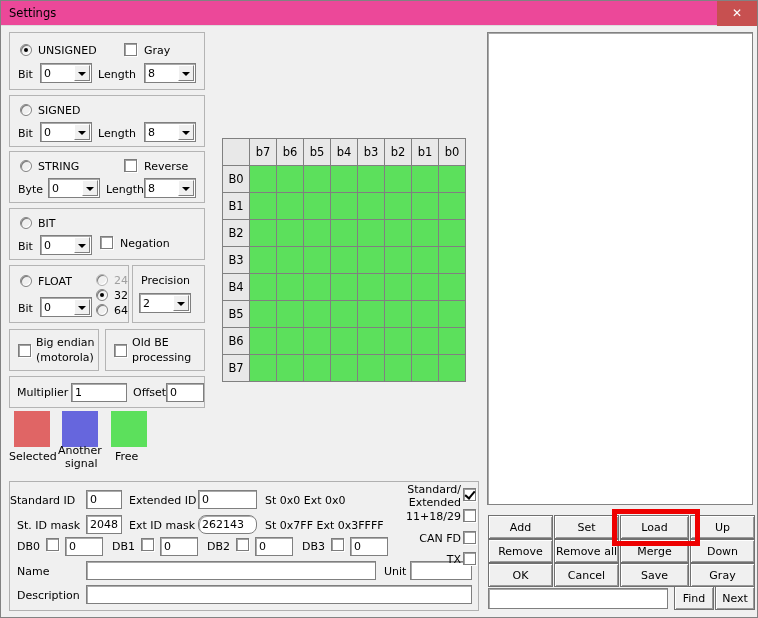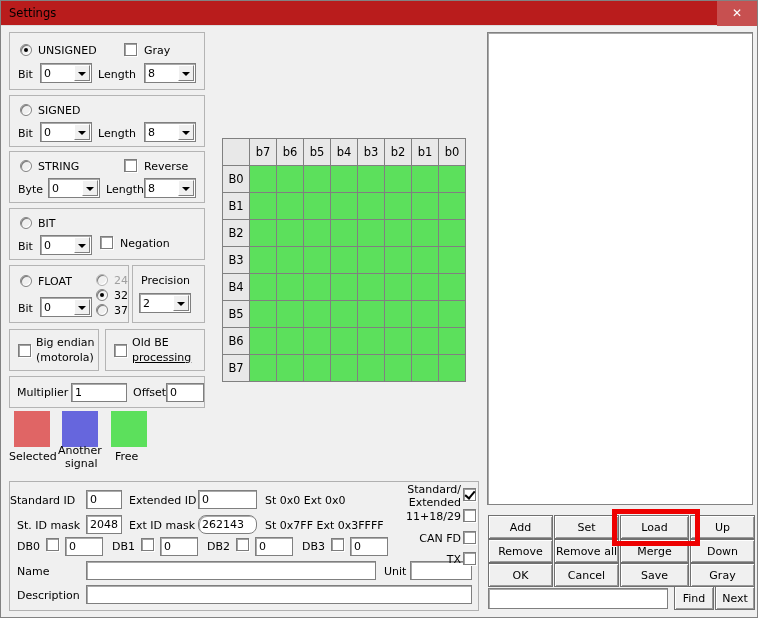--- a/index.html
+++ b/index.html
@@ -16,21 +16,21 @@
     position: relative;
     width: 758px; height: 618px;
     background: #f0f0f0;
     border: 1px solid #828282;
   }
 
   
   #titlebar {
     position: absolute; left: 0; top: 0;
     width: 756px; height: 25px;
-    background: #b91c1c;
+    background: #ec4899;
     border-bottom: 1px solid #dcdcdc;
   }
   #title-text {
     position: absolute; left: 8px; top: 5px;
     font-size: 11.5px; color: #000;
   }
   #close-button {
     position: absolute; right: 0px; top: 0px;
     width: 40px; height: 25px;
     background: #c75050;
@@ -287,41 +287,41 @@
     <div class="combo" style="left:30px; top:31px; width:52px;">
       <div class="val">0</div>
       <div class="btn"></div>
     </div>
 
     <div class="radio dis" style="left:86px; top:8px;"></div>
     <div class="lbl dis" style="left:104px; top:9px;">24</div>
     <div class="radio checked" style="left:86px; top:23px;"></div>
     <div class="lbl" style="left:104px; top:24px;">32</div>
     <div class="radio" style="left:86px; top:38px;"></div>
-    <div class="lbl" style="left:104px; top:39px;">37</div>
+    <div class="lbl" style="left:104px; top:39px;">64</div>
   </div>
 
   <div class="groupbox" style="left:131px; top:264px; width:73px; height:58px;">
     <div class="lbl" style="left:8px; top:9px;">Precision</div>
     <div class="combo" style="left:6px; top:27px; width:52px;">
       <div class="val">2</div>
       <div class="btn"></div>
     </div>
   </div>
 
   <div class="groupbox" style="left:8px; top:328px; width:90px; height:42px;">
     <div class="checkbox" style="left:8px; top:14px;"></div>
     <div class="lbl" style="left:26px; top:7px;">Big endian</div>
     <div class="lbl" style="left:26px; top:22px;">(motorola)</div>
   </div>
 
   <div class="groupbox" style="left:104px; top:328px; width:100px; height:42px;">
     <div class="checkbox" style="left:8px; top:14px;"></div>
     <div class="lbl" style="left:26px; top:7px;">Old BE</div>
-    <div class="lbl" style="left:26px; top:22px;text-decoration:underline;">processing</div>
+    <div class="lbl" style="left:26px; top:22px;">processing</div>
   </div>
 
   <div class="groupbox" style="left:8px; top:375px; width:196px; height:32px;">
     <div class="lbl" style="left:7px; top:10px;">Multiplier</div>
     <div class="textbox" style="left:61px; top:6px; width:56px;">
       <div class="val">1</div>
     </div>
     <div class="lbl" style="left:123px; top:10px;">Offset</div>
     <div class="textbox" style="left:156px; top:6px; width:38px;">
       <div class="val">0</div>

